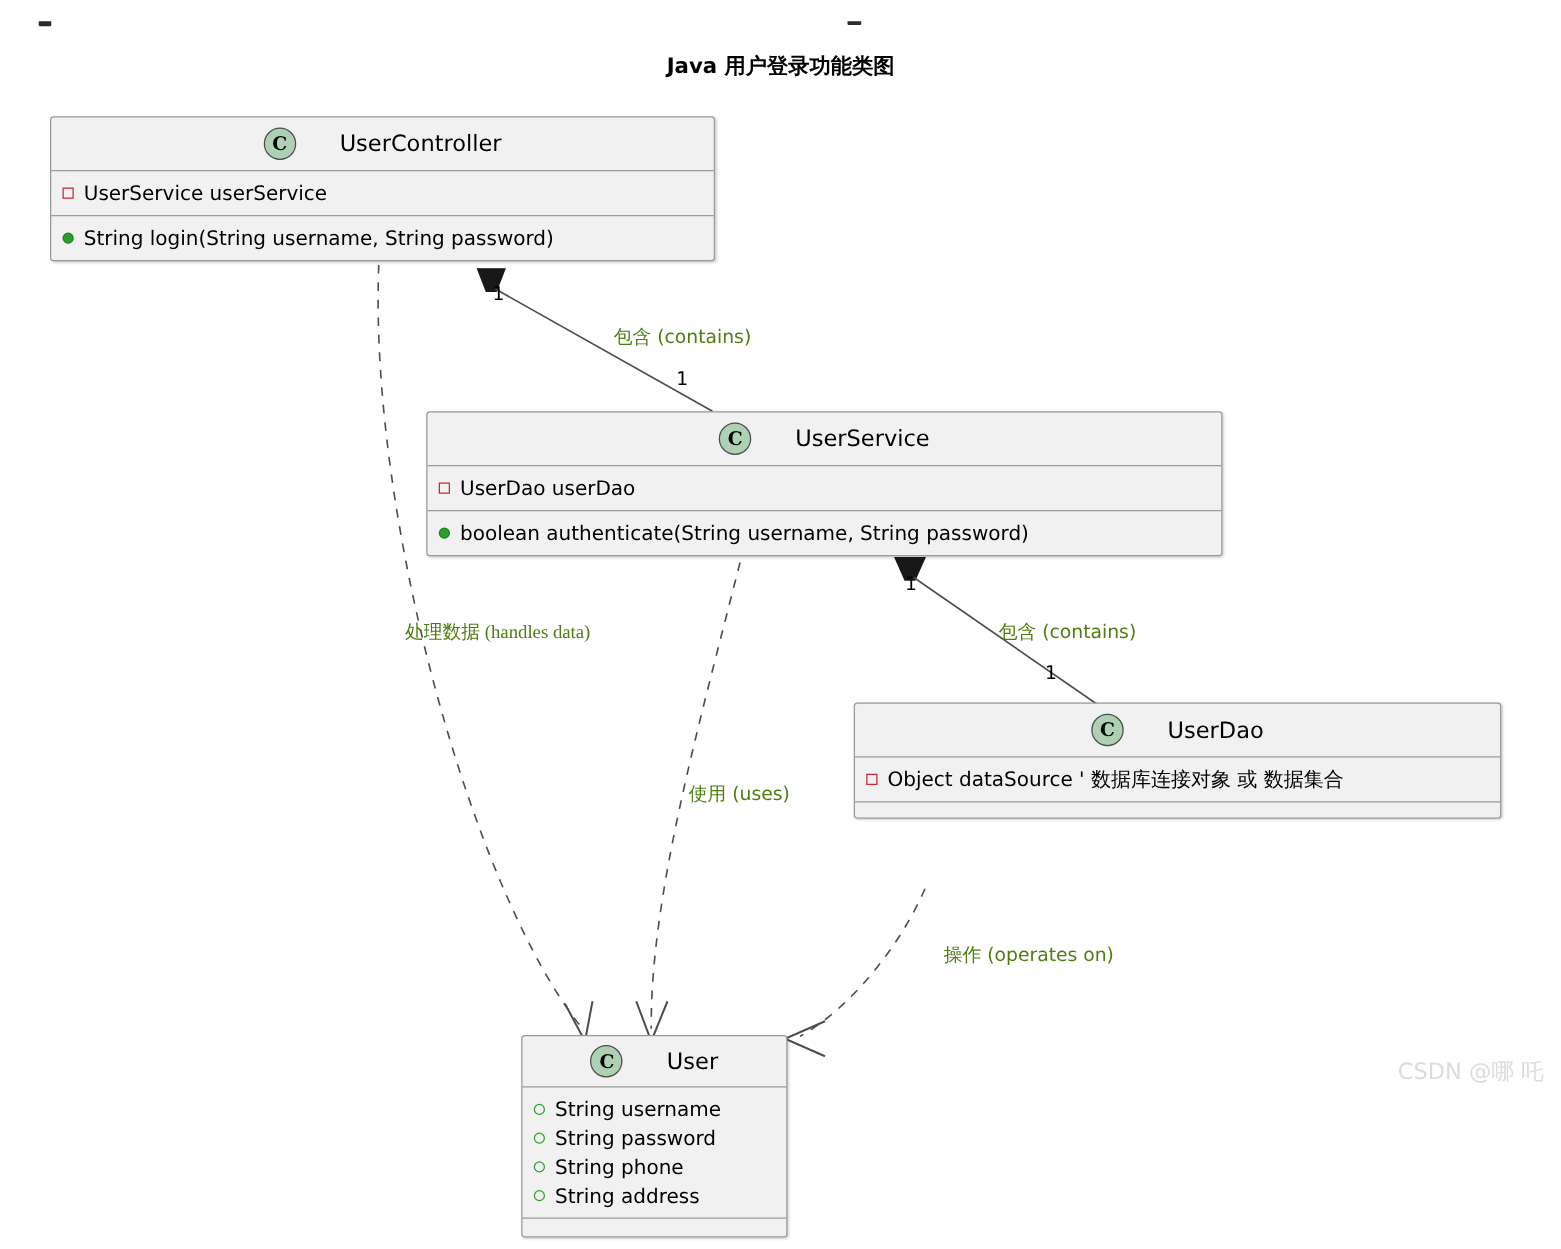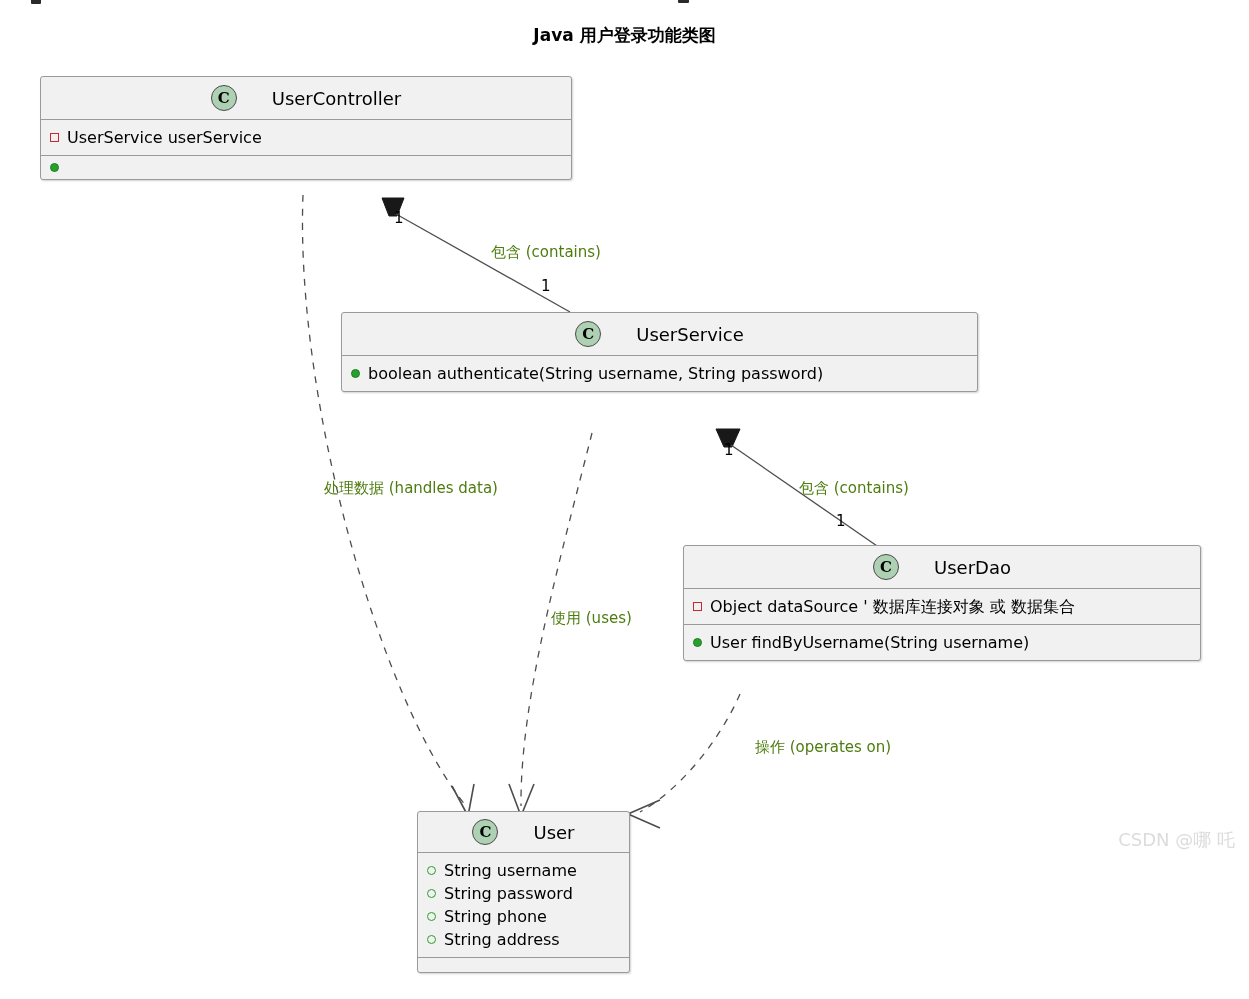--- a/index.html
+++ b/index.html
@@ -9,21 +9,21 @@
   }
   body {
     width: 1249px;
     height: 999px;
     font-family: "DejaVu Sans", "Liberation Sans", sans-serif;
     overflow: hidden;
     position: relative;
   }
   #canvas {
     position: absolute;
-    left: 0; top: 0;
+    left: 0; top: 17px;
     width: 1249px;
     height: 862px;
   }
   
   .diagram-title {
     position: absolute;
     left: 0;
     top: 24px;
     width: 1249px;
     text-align: center;
@@ -207,73 +207,76 @@
   </svg>
 
   <div class="mult-label" style="left:394px; top:209px;">1</div>
   <div class="edge-label" style="left:491px; top:243px;">包含 (contains)</div>
   <div class="mult-label" style="left:541px; top:277px;">1</div>
 
   <div class="mult-label" style="left:724px; top:441px;">1</div>
   <div class="edge-label" style="left:799px; top:479px;">包含 (contains)</div>
   <div class="mult-label" style="left:836px; top:512px;">1</div>
 
-  <div class="edge-label" style="left:324px; top:479px;">处理数据 (handles data)</div>
+  <div class="edge-label" style="left:324px; top:479px;font-family:Liberation Serif, serif;">处理数据 (handles data)</div>
 
   <div class="edge-label" style="left:551px; top:609px;">使用 (uses)</div>
 
   <div class="edge-label" style="left:755px; top:738px;">操作 (operates on)</div>
 
   <div class="uml-class" style="left:40px; top:76px; width:532px;">
     <div class="uml-header">
       <span class="class-circle-icon">C</span>
       <span class="class-name">UserController</span>
     </div>
     <div class="uml-section">
       <div class="uml-member">
         <span class="marker private-field"></span>
         <span>UserService userService</span>
       </div>
     </div>
     <div class="uml-section">
       <div class="uml-member">
         <span class="marker public-method"></span>
+        <span>String login(String username, String password)</span>
       </div>
     </div>
   </div>
 
   <div class="uml-class" style="left:341px; top:312px; width:637px;">
     <div class="uml-header">
       <span class="class-circle-icon">C</span>
       <span class="class-name">UserService</span>
     </div>
     <div class="uml-section">
       <div class="uml-member">
+        <span class="marker private-field"></span>
+        <span>UserDao userDao</span>
+      </div>
+    </div>
+    <div class="uml-section">
+      <div class="uml-member">
         <span class="marker public-method"></span>
         <span>boolean authenticate(String username, String password)</span>
       </div>
     </div>
   </div>
 
   <div class="uml-class" style="left:683px; top:545px; width:518px;">
     <div class="uml-header">
       <span class="class-circle-icon">C</span>
       <span class="class-name">UserDao</span>
     </div>
     <div class="uml-section">
       <div class="uml-member">
         <span class="marker private-field"></span>
         <span>Object dataSource ' 数据库连接对象 或 数据集合</span>
       </div>
     </div>
     <div class="uml-section">
-      <div class="uml-member">
-        <span class="marker public-method"></span>
-        <span>User findByUsername(String username)</span>
-      </div>
     </div>
   </div>
 
   <div class="uml-class" style="left:417px; top:811px; width:213px;">
     <div class="uml-header" style="height:40px;">
       <span class="class-circle-icon">C</span>
       <span class="class-name">User</span>
     </div>
     <div class="uml-section">
       <div class="uml-member">

